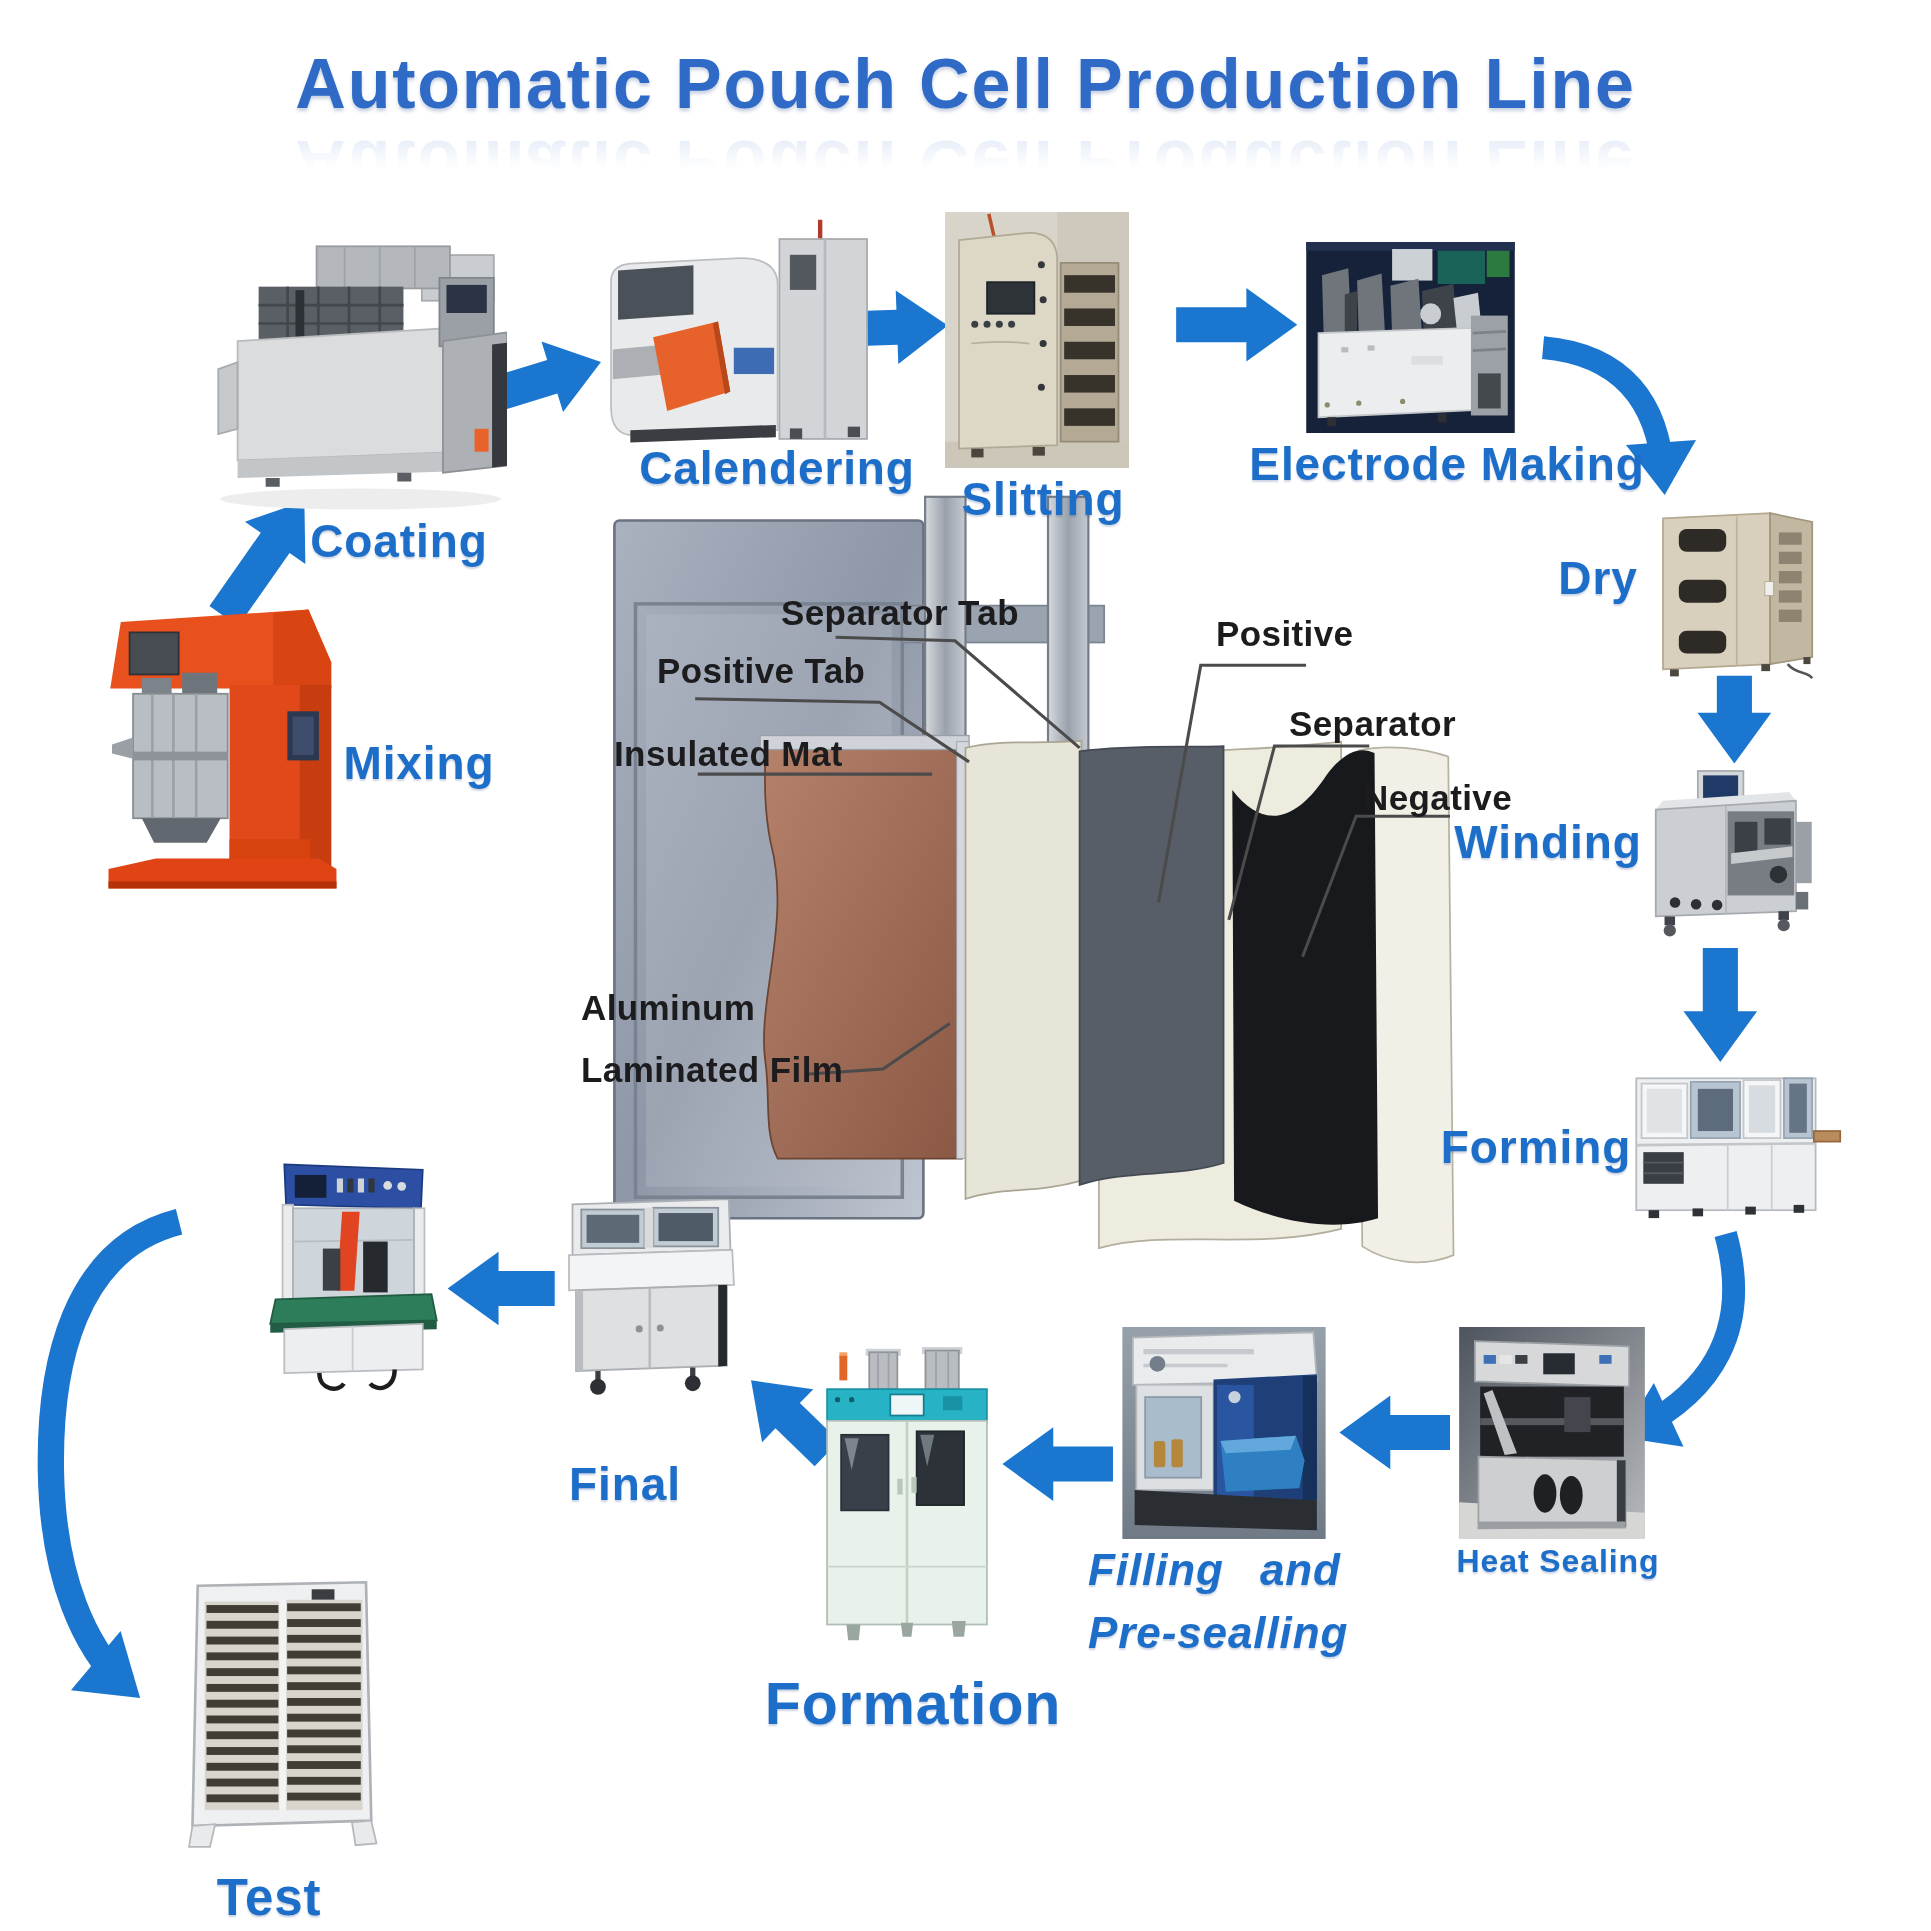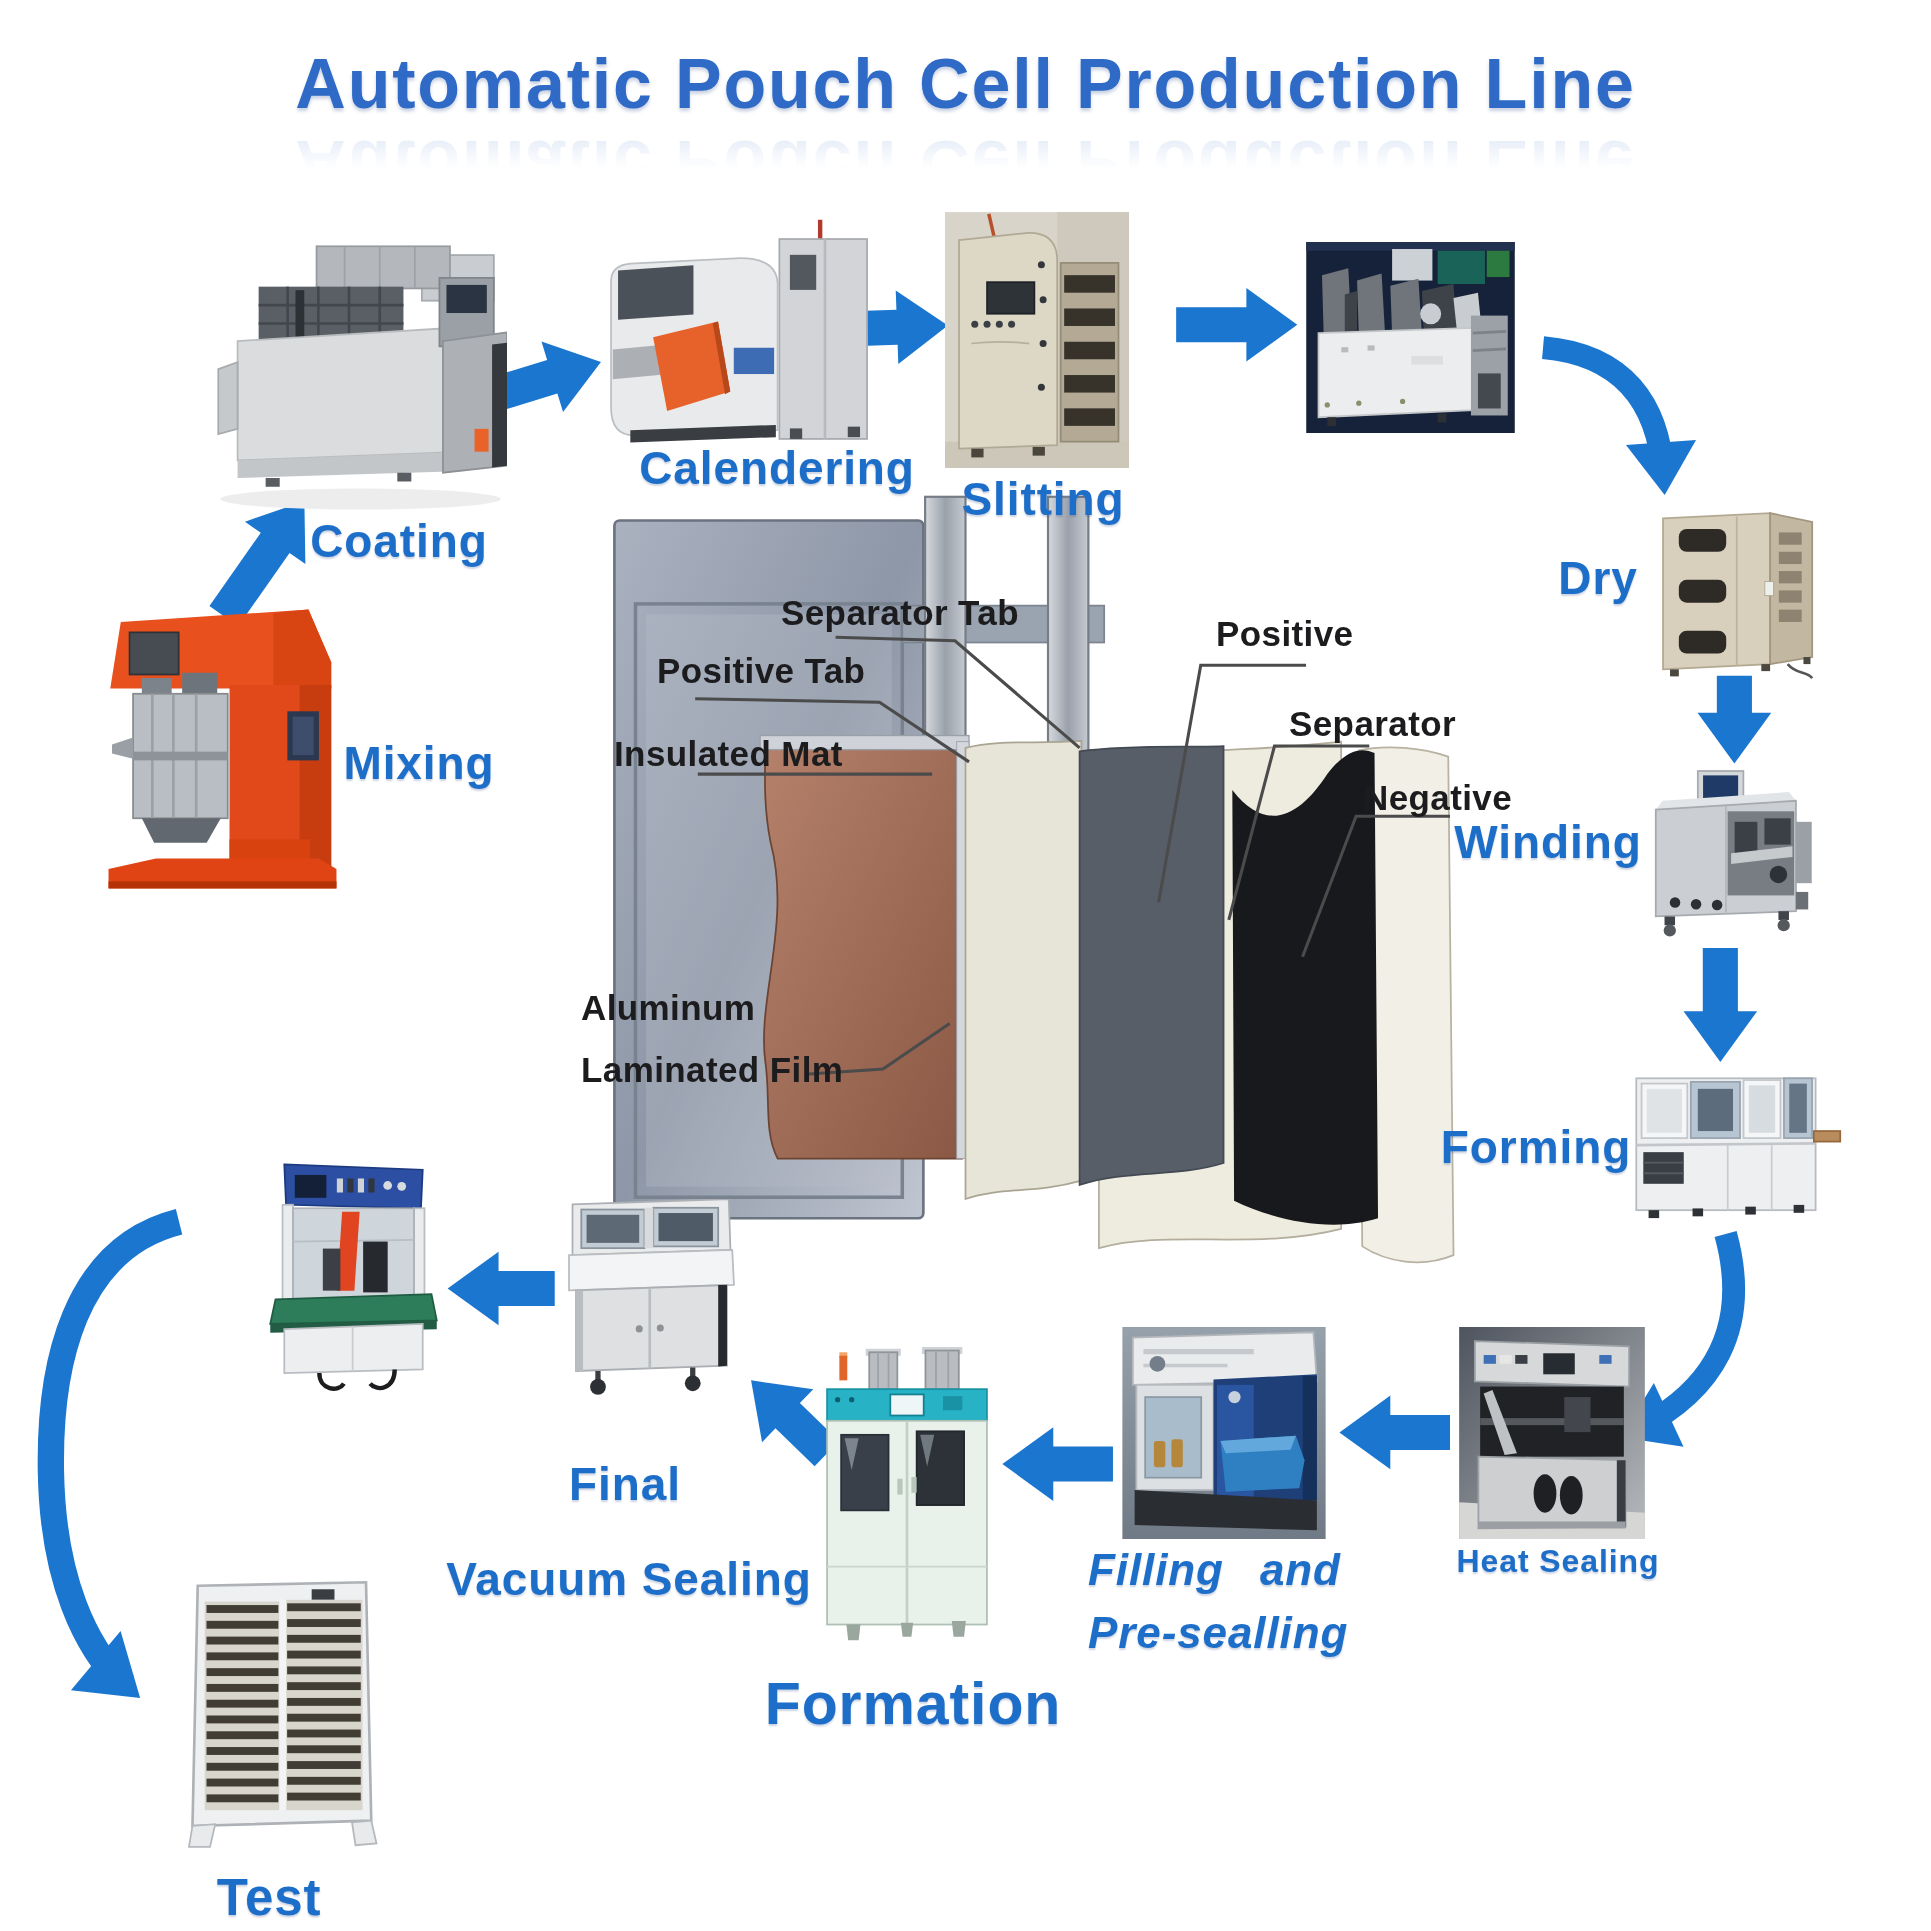--- a/index.html
+++ b/index.html
@@ -510,29 +510,29 @@
       </g>
       <polygon points="14,292 40,290 34,316 10,316" fill="#e8eaeb" stroke="#b5b9bd" stroke-width="2"></polygon>
       <polygon points="196,288 218,286 224,312 200,314" fill="#e8eaeb" stroke="#b5b9bd" stroke-width="2"></polygon>
     </svg>
   </div>
 
   <div class="step-label" style="left:419px;top:736px">Mixing</div>
   <div class="step-label" style="left:399px;top:514px">Coating</div>
   <div class="step-label" style="left:777px;top:441px">Calendering</div>
   <div class="step-label" style="left:1043px;top:472px">Slitting</div>
+  <div class="step-label" style="left:1447px;top:437px">Electrode Making</div>
   <div class="step-label" style="left:1598px;top:551px">Dry</div>
   <div class="step-label" style="left:1548px;top:815px">Winding</div>
   <div class="step-label" style="left:1536px;top:1120px">Forming</div>
   <div class="step-label" style="left:1558px;top:1543px;font-size:32px">Heat Sealing</div>
   <div class="step-label left" style="left:1088px;top:1545px;font-size:44px;word-spacing:23px">Filling and</div>
   <div class="step-label left" style="left:1088px;top:1608px;font-size:44px">Pre-sealling</div>
   <div class="step-label" style="left:913px;top:1670px;font-size:59px">Formation</div>
   <div class="step-label" style="left:625px;top:1457px">Final</div>
-  <div class="step-label" style="left:629px;top:1552px">Vacuum Sealing</div>
   <div class="step-label" style="left:269px;top:1868px;font-size:51px">Test</div>
 
   <div class="anno" style="left:781px;top:593px">Separator Tab</div>
   <div class="anno" style="left:657px;top:651px">Positive Tab</div>
   <div class="anno" style="left:614px;top:734px">Insulated Mat</div>
   <div class="anno" style="left:1216px;top:614px">Positive</div>
   <div class="anno" style="left:1289px;top:704px">Separator</div>
   <div class="anno" style="left:1363px;top:778px">Negative</div>
   <div class="anno" style="left:581px;top:988px">Aluminum</div>
   <div class="anno" style="left:581px;top:1050px">Laminated Film</div>

